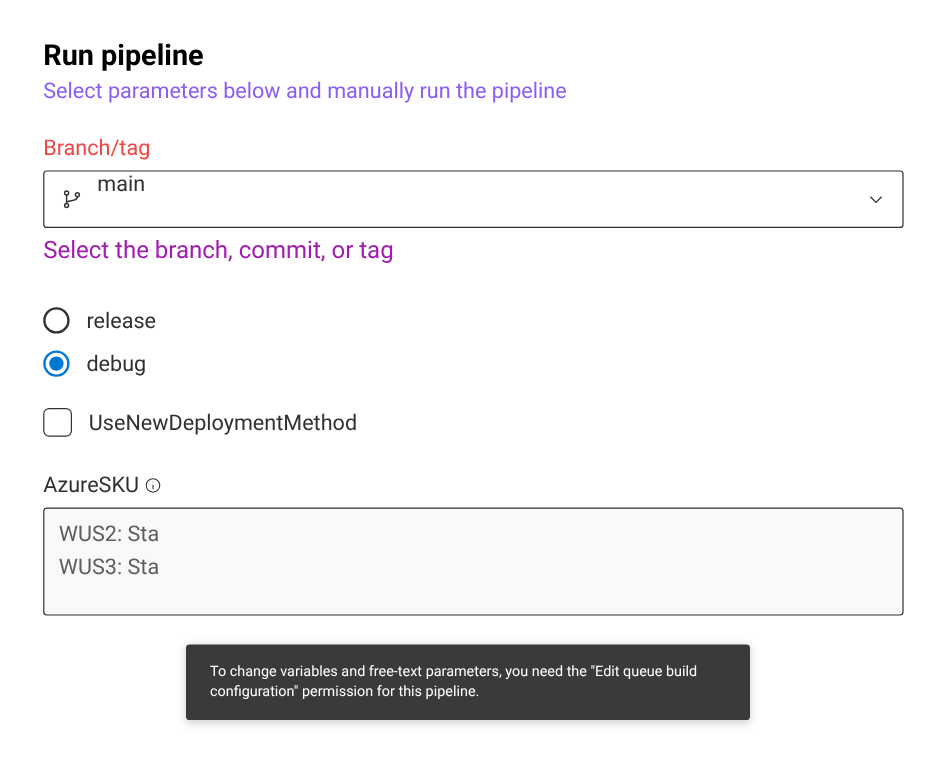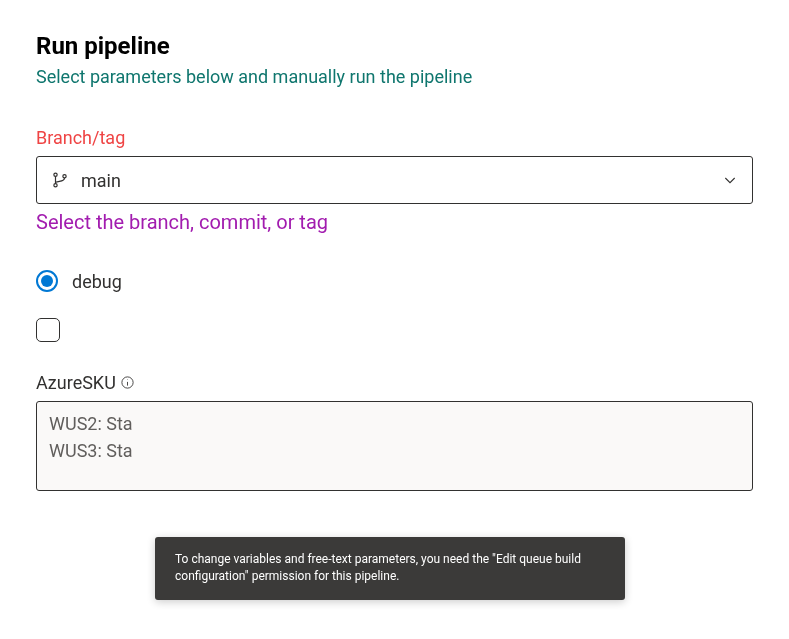--- a/index.html
+++ b/index.html
@@ -16,36 +16,35 @@
       color: #323130;
     }
     .page-title {
       font-size: 24px;
       font-weight: 700;
       color: #000;
       margin-bottom: 6px;
     }
     .page-subtitle {
       font-size: 18px;
-      color: #0f766e;
-      margin-bottom: 40px;
+      color: #8b5cf6;
+      margin-bottom: 26px;
     }
     .field-label {
       font-size: 18px;
       color: #ef4444;
       margin-bottom: 8px;
       display: block;
     }
     .dropdown {
       display: flex;
-      align-items: center;
       border: 1px solid #323130;
       border-radius: 3px;
       height: 48px;
-      padding: 11px 14px;
+      padding: 0 14px;
       cursor: pointer;
       width: 100%;
     }
     .dropdown .branch-icon {
       margin-right: 12px;
       display: flex;
       align-items: center;
     }
     .dropdown .branch-icon svg {
       width: 18px;
@@ -207,28 +206,33 @@
   <span class="chevron">
     <svg viewBox="0 0 24 24">
       <polyline points="5 9 12 16 19 9"></polyline>
     </svg>
   </span>
 </div>
 <p class="field-hint">Select the branch, commit, or tag</p>
 
 <div class="section">
 
+  <div class="radio-row">
+    <span class="radio-circle"></span>
+    <span class="radio-label">release</span>
+  </div>
 
   <div class="radio-row">
     <span class="radio-circle selected"></span>
     <span class="radio-label">debug</span>
   </div>
 
   <div class="checkbox-row">
     <span class="checkbox-box"></span>
+    <span class="checkbox-label">UseNewDeploymentMethod</span>
   </div>
 </div>
 
 <div class="param-field">
   <div class="param-label-row">
     <span class="param-label">AzureSKU</span>
     <span class="info-icon">
       <svg viewBox="0 0 24 24">
         <circle cx="12" cy="12" r="9"></circle>
         <line x1="12" y1="11" x2="12" y2="17"></line>

